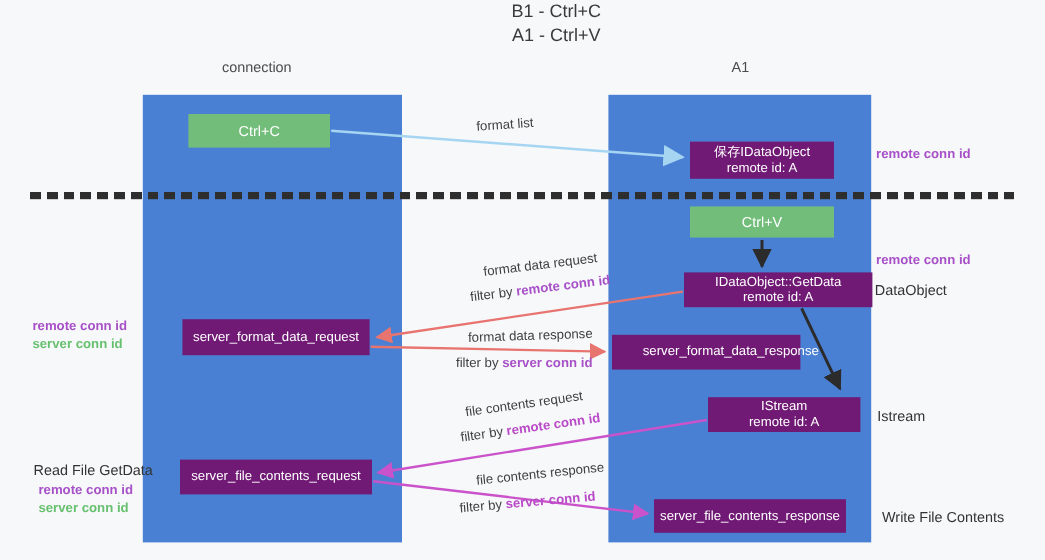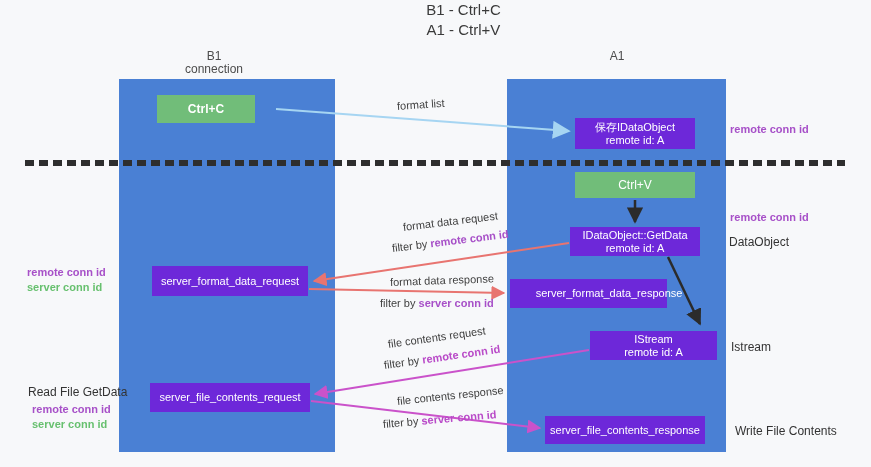--- a/index.html
+++ b/index.html
@@ -9,41 +9,40 @@
     background:#f7f8fa;
     font-family:"Liberation Sans", sans-serif;
     color:#3c3c3c;
   }
   .abs { position:absolute; }
   .title-block { left:0; top:6; width:871px; text-align:center; font-size:15px; color:#3a3a3a; line-height:20px;margin-left:28px; }
   .col-header { text-align:center; font-size:12px; color:#4c4c4c; line-height:13px; }
   .lane { background:#4a80d4; }
   .node { display:flex; flex-direction:column; align-items:center; justify-content:center;
           color:#fff; text-align:center; line-height:13px; }
-  .node.orange { background:#6d28d9; font-size:11px; }
+  .node.orange { background:#701a75; font-size:11px; }
   .node.green  { background:#71bd79; font-size:12px; }
   .dashed-line { height:6px; background:repeating-linear-gradient(90deg,#2e2e2e 0 9px, rgba(0,0,0,0) 9px 14px); }
   .flow-label { font-size:11px; color:#3f3f3f; white-space:nowrap; transform-origin:left center; }
   .filter-key-purple { color:#a750c8; font-weight:bold; }
   .filter-key-magenta { color:#b94ac8; font-weight:bold; }
   .side-label { font-size:12px; color:#333; white-space:nowrap; }
   .conn-purple { font-size:11px; font-weight:bold; color:#a750c8; white-space:nowrap; }
   .conn-green  { font-size:11px; font-weight:bold; color:#67c06f; white-space:nowrap; }
   svg.arrows { left:0; top:0; width:871px; height:467px; pointer-events:none; }
 </style>
 </head>
 <body>
 
 <div class="abs title-block">
   <div>B1 - Ctrl+C</div>
   <div>A1 - Ctrl+V</div>
 </div>
 
 <div class="abs col-header" style="left:124px; top:50px; width:180px;">
-  <div>B1</div>
   <div>connection</div>
 </div>
 <div class="abs col-header" style="left:527px; top:50px; width:180px;">
   <div>A1</div>
 </div>
 
 <div class="abs lane" style="left:119px; top:79px; width:216px; height:373px;"></div>
 <div class="abs lane" style="left:507px; top:79px; width:219px; height:373px;"></div>
 
 <div class="abs dashed-line" style="left:25px; top:160px; width:820px;"></div>
@@ -65,34 +64,34 @@
   </defs>
   <line x1="276" y1="109" x2="569" y2="131" stroke="#a6d5f2" stroke-width="2" marker-end="url(#m-blue)"></line>
   <line x1="635" y1="200" x2="635" y2="222" stroke="#2b2b2b" stroke-width="2.5" marker-end="url(#m-black)"></line>
   <line x1="668" y1="257" x2="700" y2="324" stroke="#2b2b2b" stroke-width="2.5" marker-end="url(#m-black)"></line>
   <line x1="569" y1="243" x2="314" y2="281" stroke="#e87470" stroke-width="2" marker-end="url(#m-red)"></line>
   <line x1="309" y1="289" x2="504" y2="293" stroke="#e87470" stroke-width="2" marker-end="url(#m-red)"></line>
   <line x1="589" y1="350" x2="315" y2="394" stroke="#ca52ca" stroke-width="2" marker-end="url(#m-magenta)"></line>
   <line x1="311" y1="401" x2="540" y2="428" stroke="#ca52ca" stroke-width="2" marker-end="url(#m-magenta)"></line>
 </svg>
 
-<div class="abs node green" style="left:157px; top:95px; width:98px; height:28px;font-weight:bold;">
+<div class="abs node green" style="left:157px; top:95px; width:118px; height:28px;">
   <span>Ctrl+C</span>
 </div>
 
 <div class="abs node orange" style="left:575px; top:118px; width:120px; height:31px;">
   <span>保存IDataObject</span>
   <span>remote id: A</span>
 </div>
 
 <div class="abs node green" style="left:575px; top:172px; width:120px; height:26px;">
   <span>Ctrl+V</span>
 </div>
 
-<div class="abs node orange" style="left:570px; top:227px; width:130px; height:29px;">
+<div class="abs node orange" style="left:570px; top:227px; width:157px; height:29px;">
   <span>IDataObject::GetData</span>
   <span>remote id: A</span>
 </div>
 
 <div class="abs node orange" style="left:152px; top:266px; width:156px; height:30px;">
   <span>server_format_data_request</span>
 </div>
 
 <div class="abs node orange" style="left:510px; top:279px; width:157px; height:29px;padding-left:41px;">
   <span>server_format_data_response</span>

